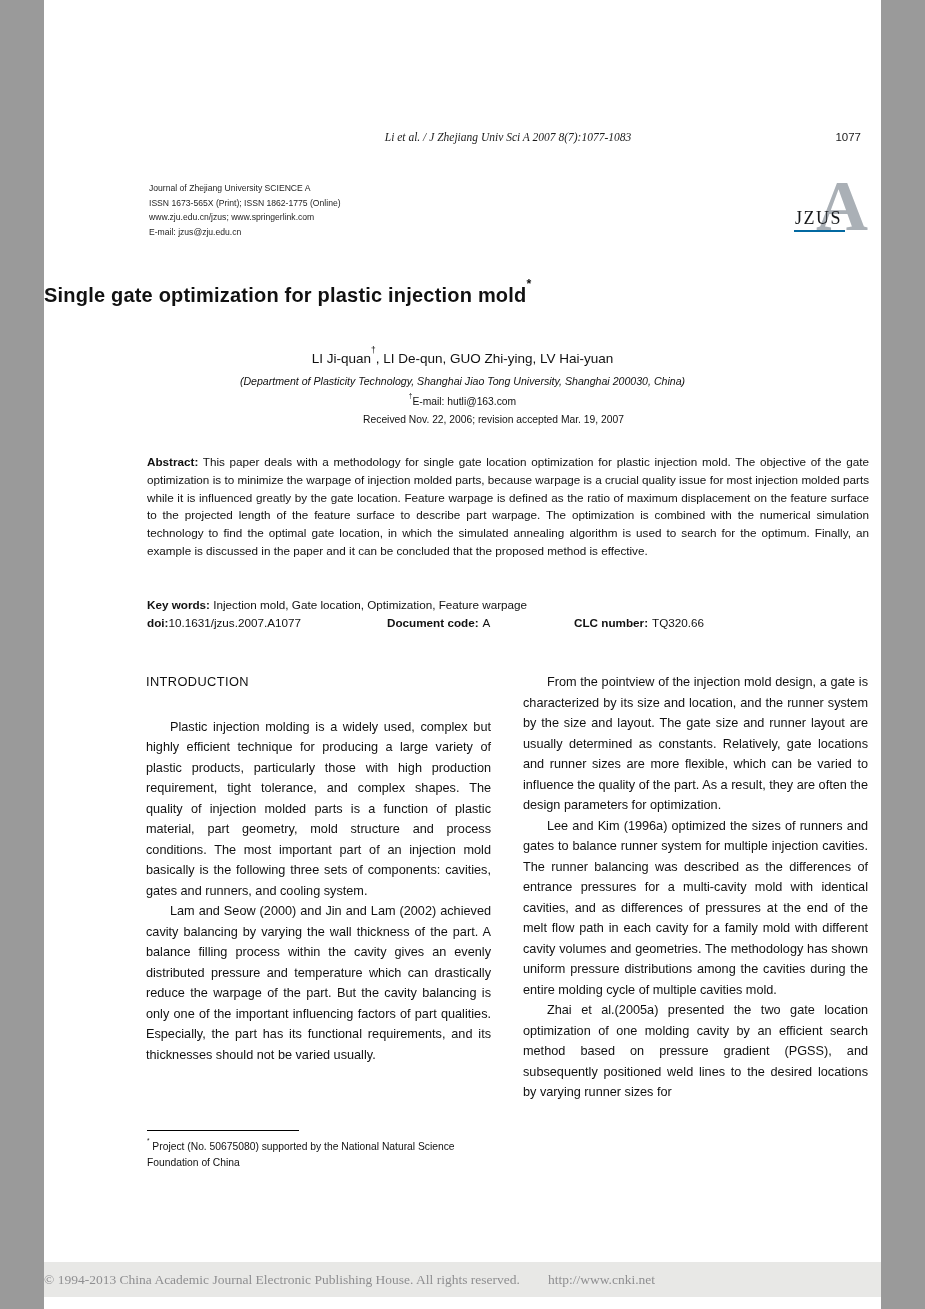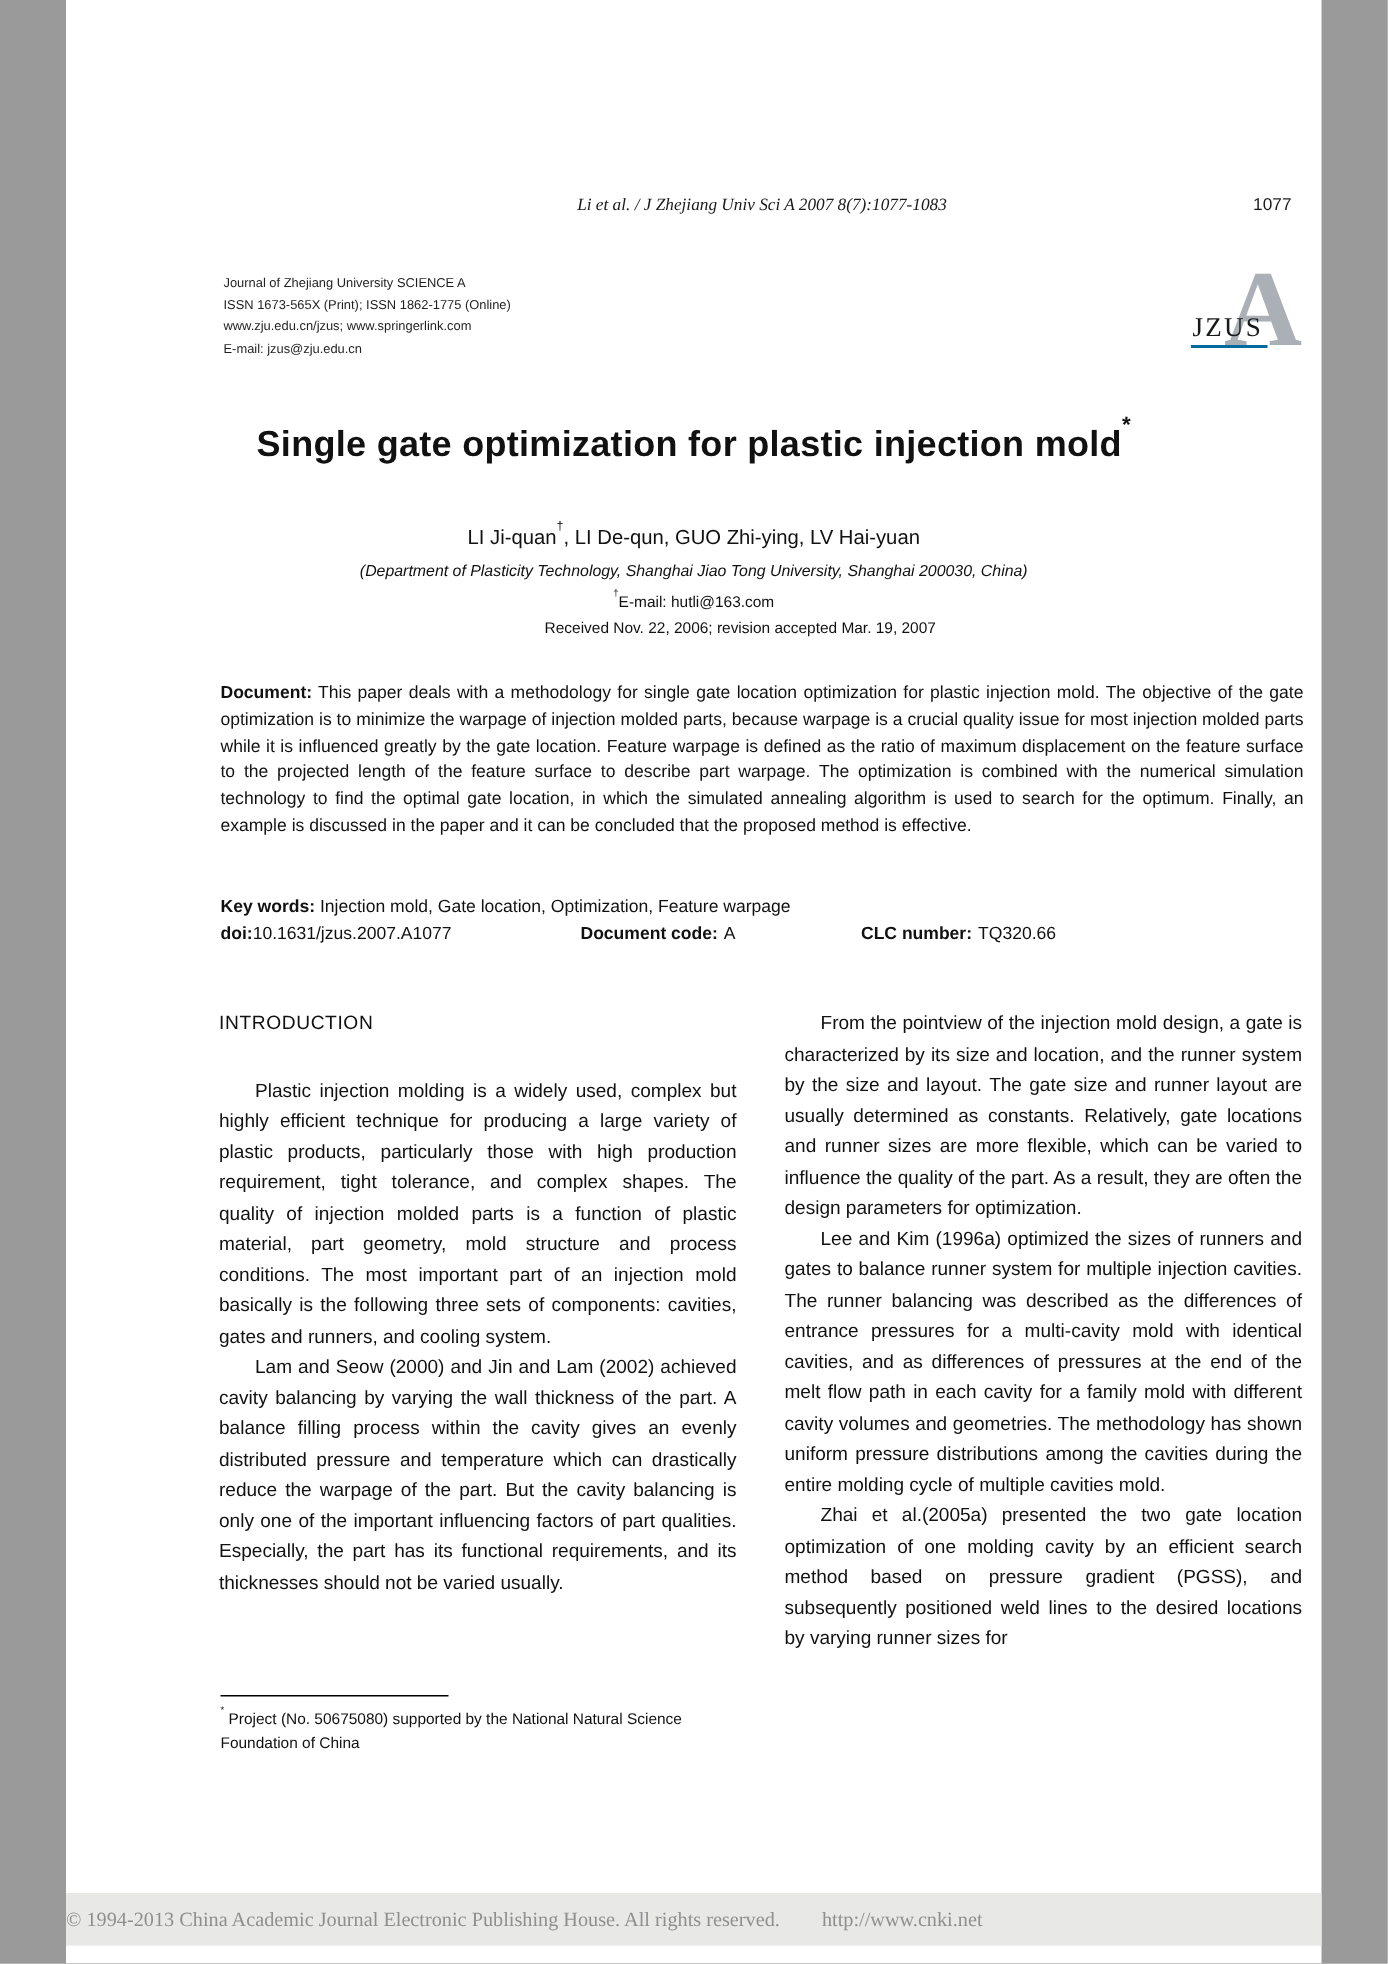--- a/index.html
+++ b/index.html
@@ -48,21 +48,21 @@
   .logo-word {
     position: absolute; left: 2px; bottom: 16px; z-index: 2;
     font-family: "Liberation Serif", serif;
     font-size: 18px; letter-spacing: 1.5px; color: #16181a;
     border-bottom: 2px solid #0369a1; padding: 0 3px 1px 1px;
   }
 
   
   .title {
     position: absolute; top: 283px; left: 0; width: 100%;
-    text-align: center; font-size: 24px; font-weight: bold; letter-spacing: 0.2px;
+    font-size: 20px; font-weight: bold; letter-spacing: 0.2px;
   }
   .authors { position: absolute; top: 349px; left: 0; width: 100%; text-align: center; font-size: 13.5px; }
   .affiliation {
     position: absolute; top: 375px; left: 0; width: 100%;
     text-align: center; font-style: italic; font-size: 10.6px;
   }
   .email-line { position: absolute; top: 395px; left: 0; width: 100%; text-align: center; font-size: 10.3px; }
   .received { position: absolute; top: 414px; left: 0; width: 100%; text-align: center; font-size: 10.3px; padding-left: 31px; }
 
   
@@ -136,21 +136,21 @@
 
   <div class="affiliation">(Department of Plasticity Technology, Shanghai Jiao Tong University, Shanghai 200030, China)</div>
 
   <div class="email-line">
     <sup class="mark">†</sup><span>E-mail: hutli@163.com</span>
   </div>
 
   <div class="received">Received Nov. 22, 2006; revision accepted Mar. 19, 2007</div>
 
   <div class="abstract">
-    <span class="b">Document:</span>
+    <span class="b">Abstract:</span>
     <span>This paper deals with a methodology for single gate location optimization for plastic injection mold. The objective of the gate optimization is to minimize the warpage of injection molded parts, because warpage is a crucial quality issue for most injection molded parts while it is influenced greatly by the gate location. Feature warpage is defined as the ratio of maximum displacement on the feature surface to the projected length of the feature surface to describe part warpage. The optimization is combined with the numerical simulation technology to find the optimal gate location, in which the simulated annealing algorithm is used to search for the optimum. Finally, an example is discussed in the paper and it can be concluded that the proposed method is effective.</span>
   </div>
 
   <div class="keywords">
     <span class="b">Key words:</span>
     <span>Injection mold, Gate location, Optimization, Feature warpage</span>
   </div>
 
   <div class="meta-row">
     <span class="seg1"><span class="b">doi:</span><span>10.1631/jzus.2007.A1077</span></span><span class="seg2"><span class="b">Document code:</span><span class="val">A</span></span><span class="seg3"><span class="b">CLC number:</span><span class="val">TQ320.66</span></span>

